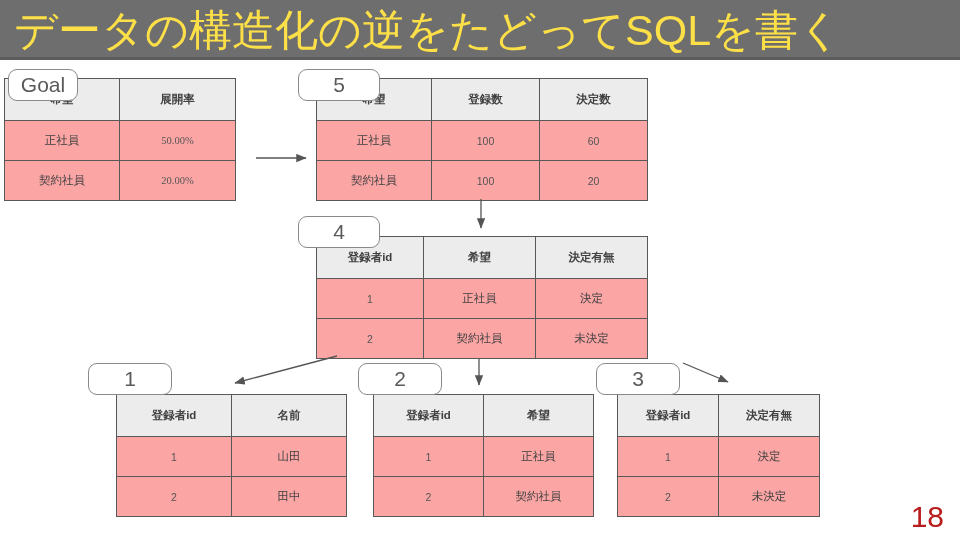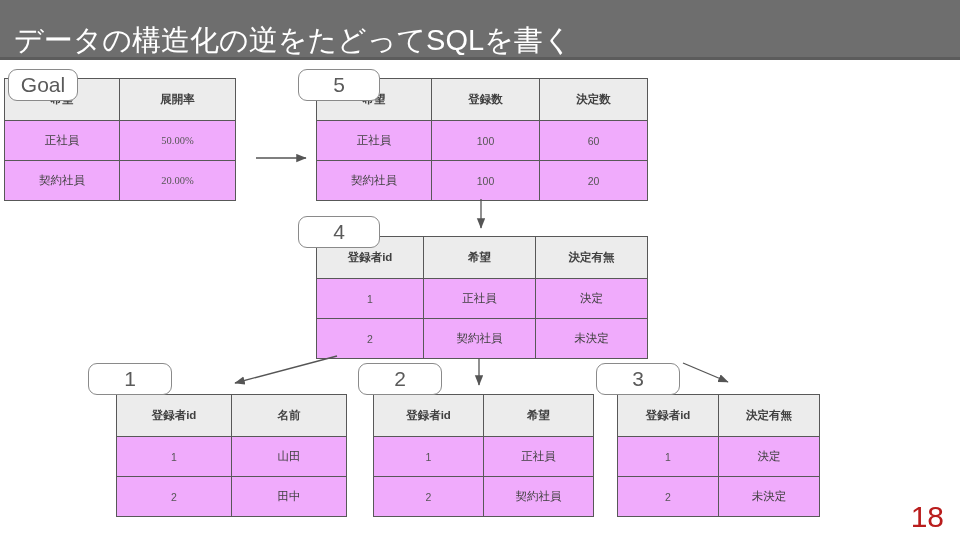--- a/index.html
+++ b/index.html
@@ -22,24 +22,24 @@
     top: 0;
     width: 960px;
     height: 60px;
     background: #6e6e6e;
     border-bottom: 3px solid #5c5c5c;
     box-sizing: border-box;
   }
   #title-text {
     position: absolute;
     left: 14px;
-    top: 16px;
-    font-size: 29px;
+    top: 6px;
+    font-size: 43px;
     line-height: 48px;
-    color: #ffffff;
+    color: #fde047;
     white-space: nowrap;
     letter-spacing: 0px;
   }
 
   
   .tbl {
     position: absolute;
     border-collapse: collapse;
     table-layout: fixed;
     background: #ffffff;
@@ -52,21 +52,21 @@
     font-weight: normal;
     padding: 0;
   }
   .tbl th {
     background: #ececec;
     font-weight: bold;
     font-size: 11.5px;
     height: 41px;
   }
   .tbl td {
-    background: #f0abfc;
+    background: #fca5a5;
     font-size: 11.5px;
     height: 39px;
   }
   .tbl td.num {
     font-size: 10.5px;
     color: #555555;
   }
 
   
   .badge {

